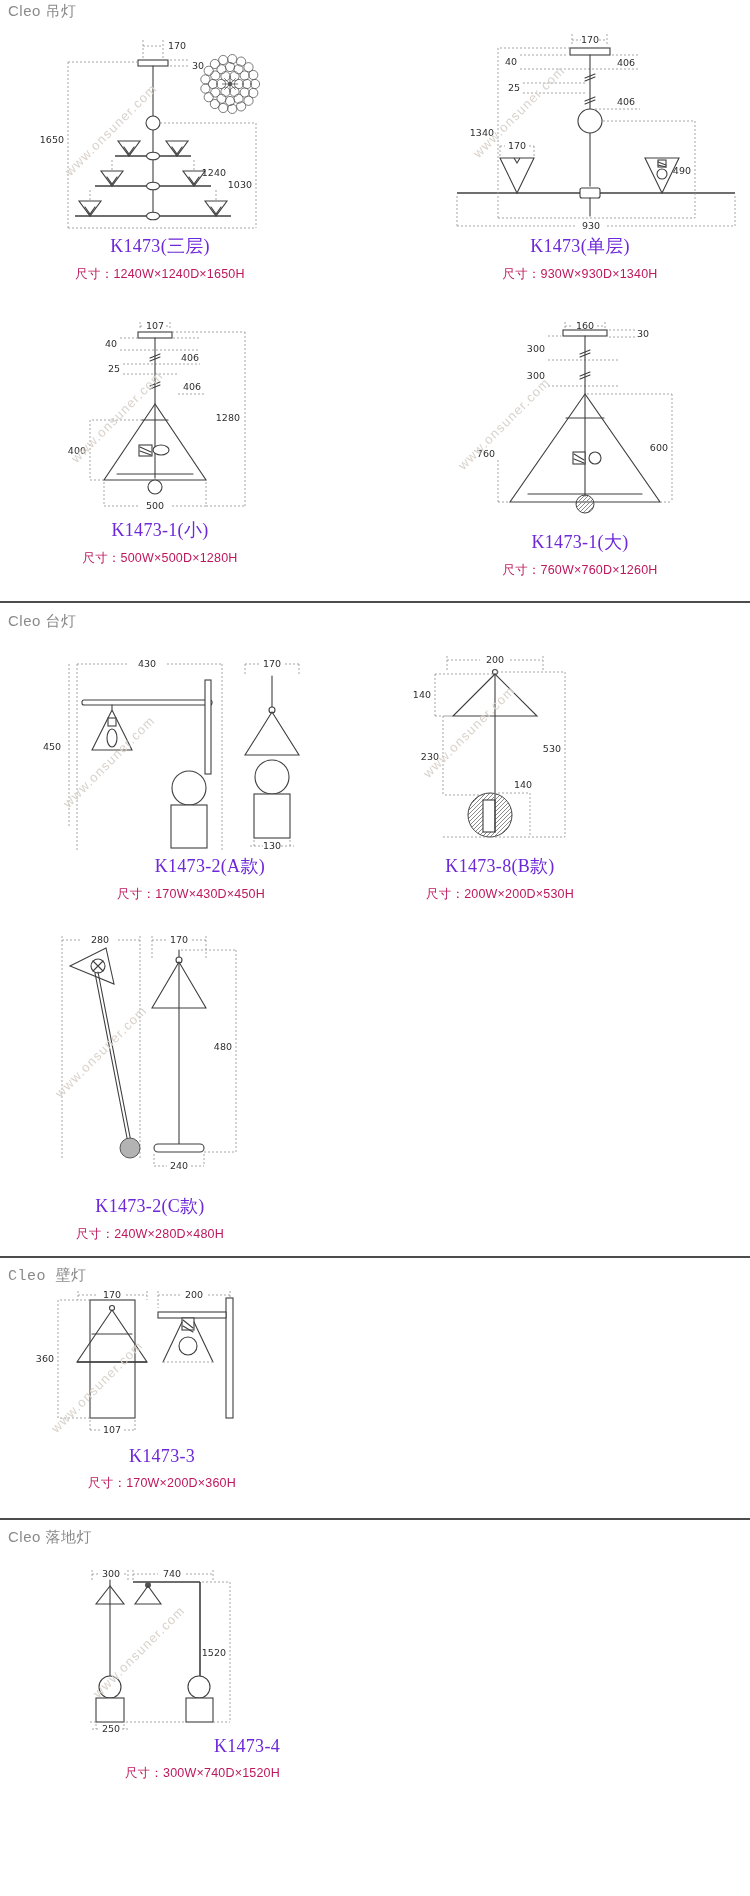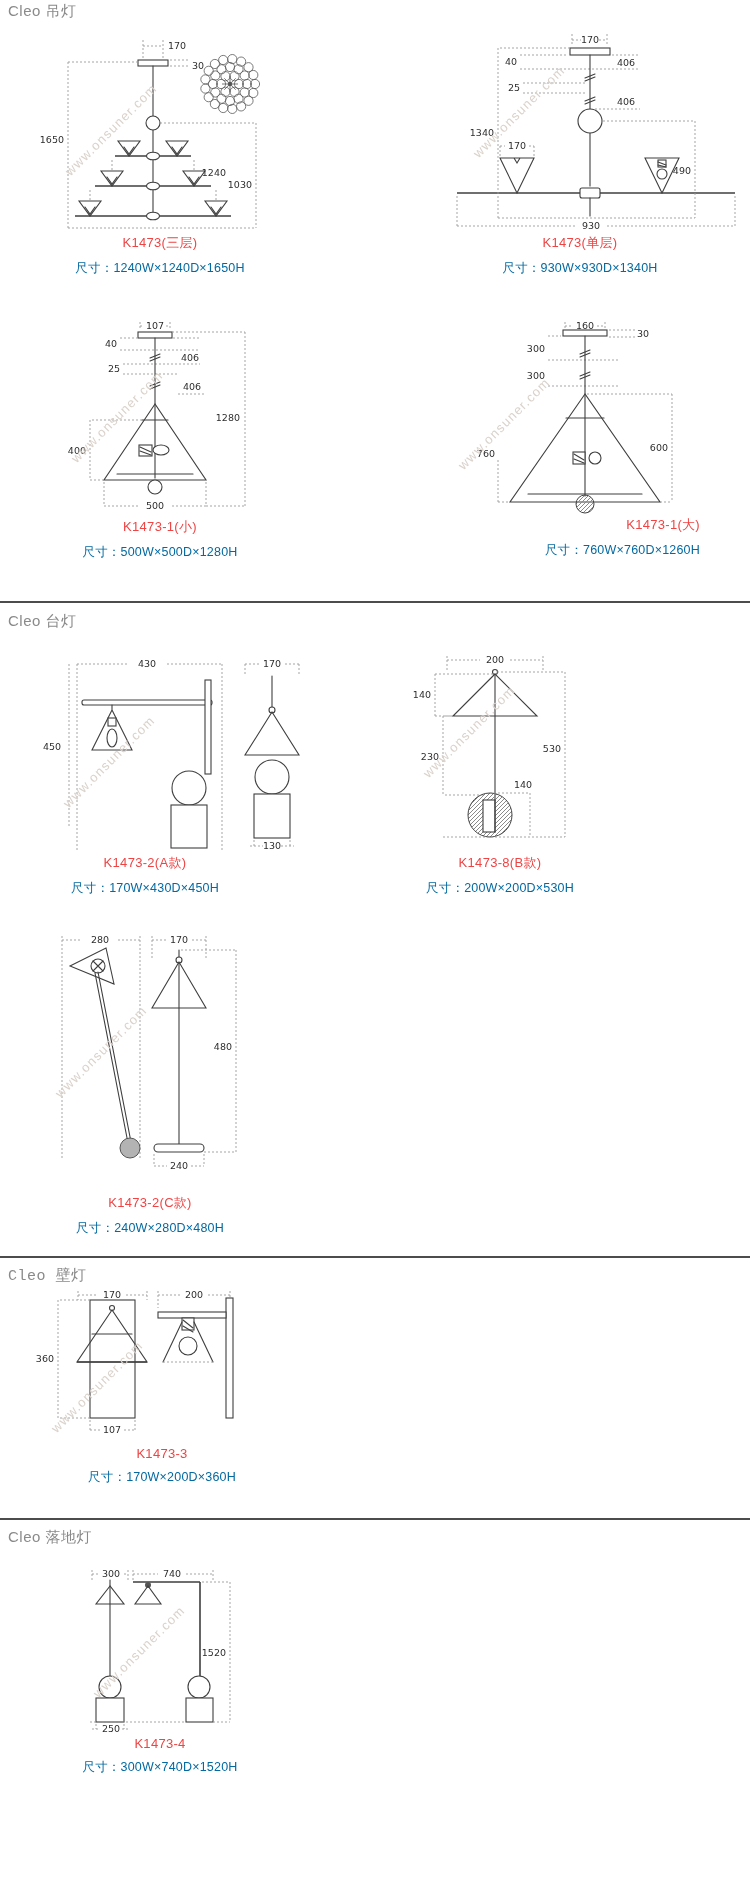--- a/index.html
+++ b/index.html
@@ -2,22 +2,22 @@
 <html><head>
 <meta charset="utf-8">
 <style>
   html,body{margin:0;padding:0;background:#fff;}
   .page{position:relative;width:750px;height:1896px;background:#ffffff;overflow:hidden;
         font-family:"Liberation Sans","DejaVu Sans",sans-serif;}
   .sec-title{position:absolute;left:8px;font-size:15px;color:#8a8a8a;letter-spacing:.5px;}
   .divider{position:absolute;left:0;width:750px;height:2px;background:#4c4c4c;}
   .diagram{position:absolute;}
   .cap{position:absolute;text-align:center;}
-  .cap-name{font-size:13px;color:#ef4444;letter-spacing:.3px;}
-  .cap-size{font-size:12.5px;color:#0369a1;margin-top:8px;letter-spacing:.2px;}
+  .cap-name{font-size:18px;color:#6d28d9;letter-spacing:.3px;font-family:Liberation Serif, serif;}
+  .cap-size{font-size:12.5px;color:#be185d;margin-top:8px;letter-spacing:.2px;}
   .wm{position:absolute;color:#dad2cb;font-size:13px;letter-spacing:1.2px;white-space:nowrap;
       transform:rotate(-45deg);transform-origin:left top;pointer-events:none;}
   
   .o{stroke:#3f3f3f;fill:none;stroke-width:1.1;stroke-linecap:round;}
   .ob{stroke:#3f3f3f;fill:#ffffff;stroke-width:1.1;}
   .ot{stroke:#3f3f3f;fill:none;stroke-width:1.6;}
   .x{stroke:#9b9b9b;fill:none;stroke-width:.9;stroke-dasharray:2 2;}
   .dl{fill:#2e2e2e;font-size:9.5px;font-family:"DejaVu Sans",sans-serif;}
   .gf{fill:#b3b3b3;stroke:#555;stroke-width:1;}
 </style>
@@ -207,21 +207,21 @@
       <text class="dl" x="55" y="141" text-anchor="end">760</text>
       <path class="x" d="M147,78 H232 M232,78 V186 M220,186 H232"></path>
       <text class="dl" x="228" y="135" text-anchor="end">600</text>
     </svg>
   </div>
 
   <div class="cap" style="left:40px;top:518px;width:240px;">
     <div class="cap-name">K1473-1(小)</div>
     <div class="cap-size">尺寸：500W×500D×1280H</div>
   </div>
-  <div class="cap" style="left:460px;top:516px;width:240px;text-align:right;">
+  <div class="cap" style="left:460px;top:530px;width:240px;">
     <div class="cap-name">K1473-1(大)</div>
     <div class="cap-size">尺寸：760W×760D×1260H</div>
   </div>
 
   <div class="divider" style="top:601px;"></div>
 
   <div class="sec-title" style="top:612px;">Cleo 台灯</div>
 
   <div class="diagram" style="left:37px;top:650px;width:290px;height:206px;">
     <svg width="290" height="206" viewBox="0 0 290 206">
@@ -269,21 +269,21 @@
       <rect class="ob" x="78" y="150" width="12" height="32"></rect>
       <line class="o" x1="90" y1="150" x2="90" y2="182"></line>
       <path class="x" d="M92,22 H160 M160,22 V187 M107,187 H160"></path>
       <text class="dl" x="156" y="102" text-anchor="end">530</text>
       <path class="x" d="M85,143 H125 M125,143 V187"></path>
       <text class="dl" x="118" y="138" text-anchor="middle">140</text>
       <path class="x" d="M38,187 H107"></path>
     </svg>
   </div>
 
-  <div class="cap" style="left:25px;top:854px;width:240px;">
+  <div class="cap" style="left:25px;top:854px;width:240px;text-align:right;">
     <div class="cap-name">K1473-2(A款)</div>
     <div class="cap-size">尺寸：170W×430D×450H</div>
   </div>
   <div class="cap" style="left:385px;top:854px;width:230px;">
     <div class="cap-name">K1473-8(B款)</div>
     <div class="cap-size">尺寸：200W×200D×530H</div>
   </div>
 
   <div class="diagram" style="left:40px;top:928px;width:250px;height:255px;">
     <svg width="250" height="255" viewBox="0 0 250 255">
@@ -372,21 +372,21 @@
       <path class="ot" d="M73,16 H140 M140,16 V110"></path>
       <circle cx="88" cy="19" r="3" fill="#555"></circle>
       <path class="o" d="M88,20 L75,38 H101 Z"></path>
       <circle class="ob" cx="139" cy="121" r="11"></circle>
       <rect class="ob" x="126" y="132" width="27" height="24"></rect>
       <path class="x" d="M142,16 H170 M170,16 V156 M153,156 H170 M30,156 H126"></path>
       <text class="dl" x="166" y="90" text-anchor="end">1520</text>
     </svg>
   </div>
 
-  <div class="cap" style="left:40px;top:1736px;width:240px;">
+  <div class="cap" style="left:40px;top:1736px;width:240px;text-align:right;">
     <div class="cap-name">K1473-4</div>
     <div class="cap-size">尺寸：300W×740D×1520H</div>
   </div>
 
   <div class="wm" style="left:62px;top:168px;">www.onsuner.com</div>
   <div class="wm" style="left:470px;top:150px;">www.onsuner.com</div>
   <div class="wm" style="left:68px;top:455px;">www.onsuner.com</div>
   <div class="wm" style="left:455px;top:462px;">www.onsuner.com</div>
   <div class="wm" style="left:60px;top:800px;">www.onsuner.com</div>
   <div class="wm" style="left:420px;top:770px;">www.onsuner.com</div>

